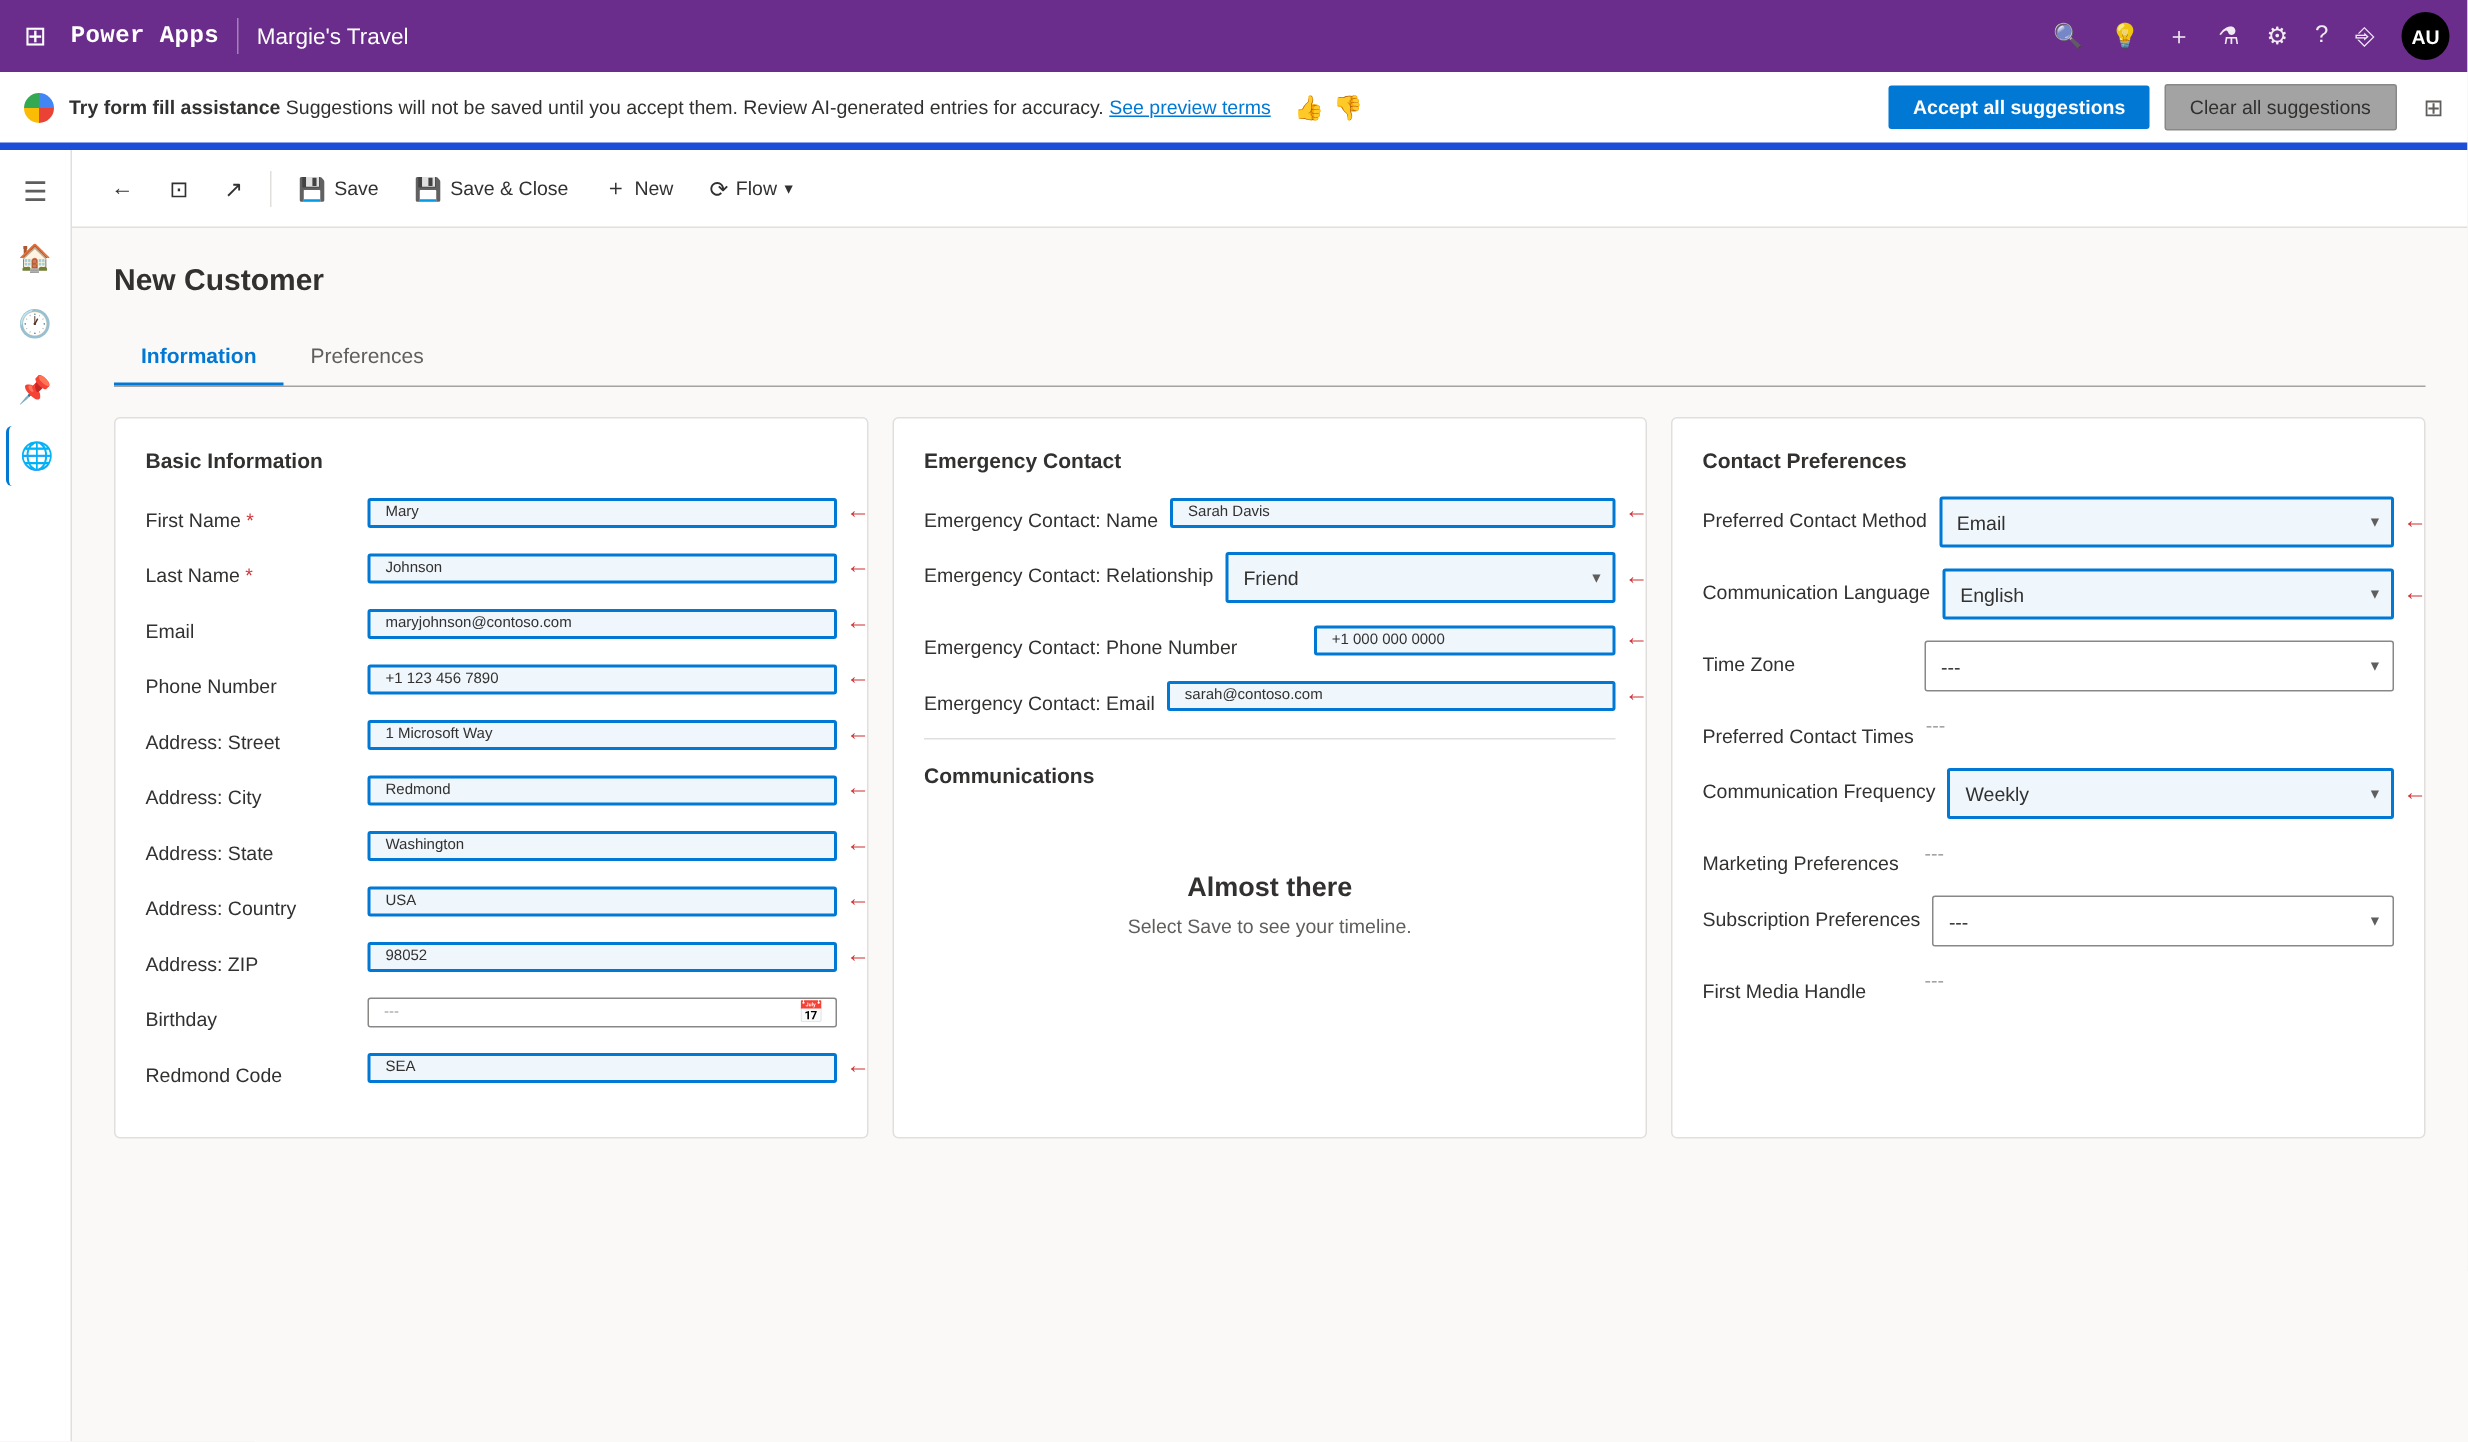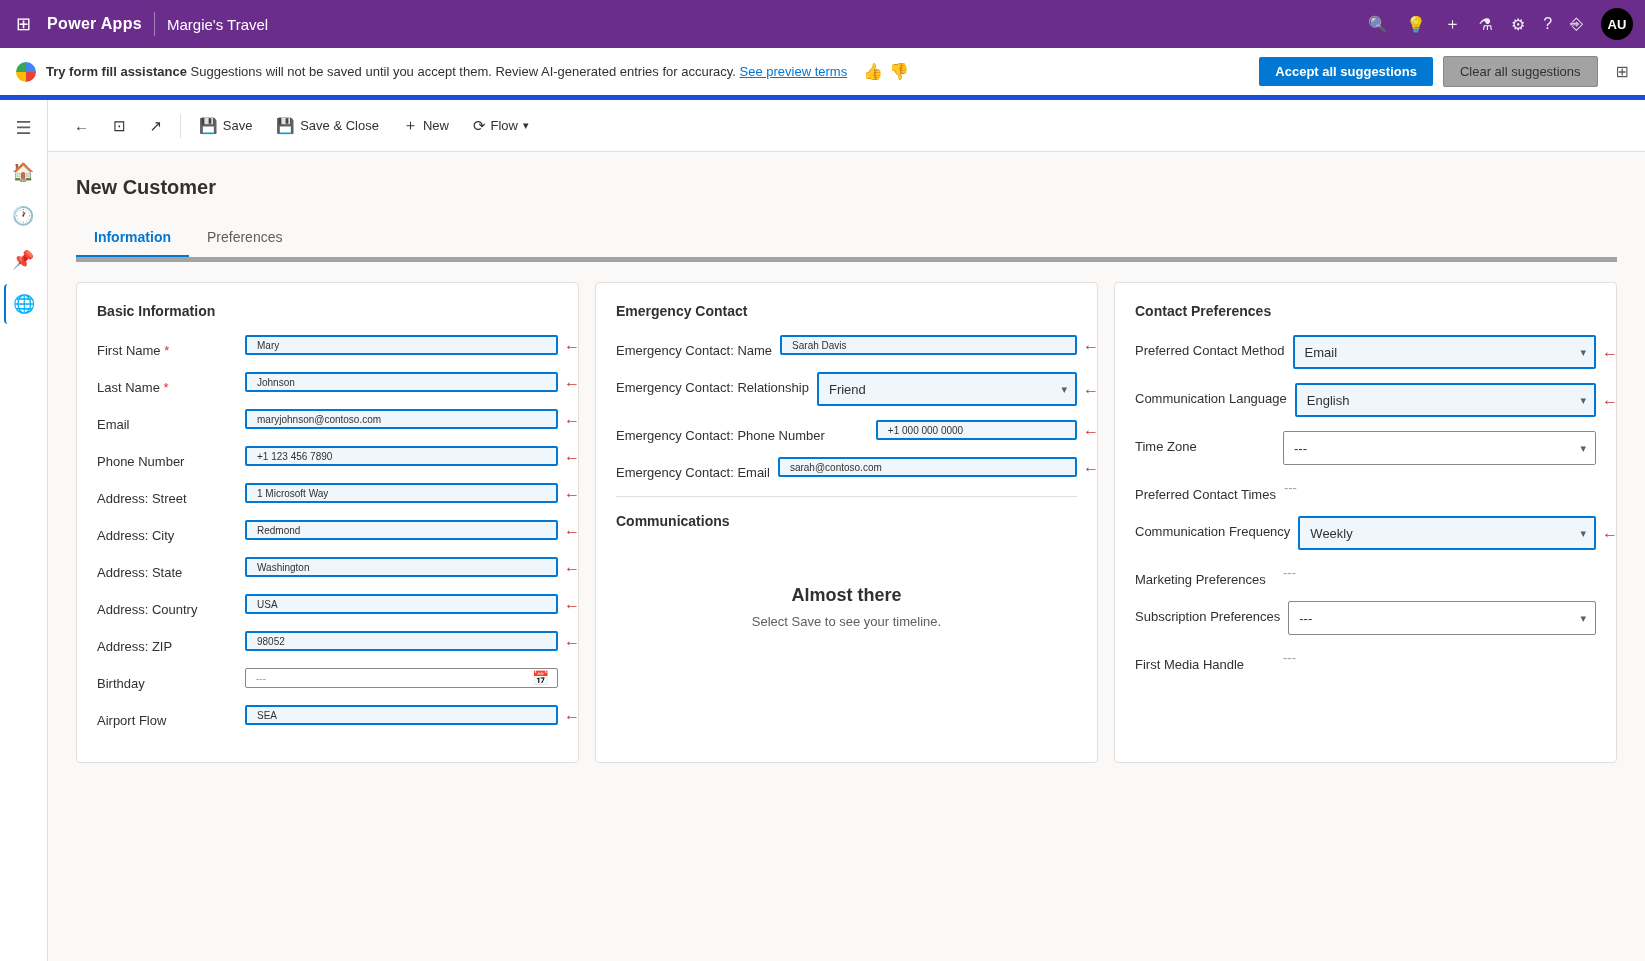--- a/index.html
+++ b/index.html
@@ -9,21 +9,21 @@
     .topbar {
       background: #6b2d8b;
       height: 48px;
       display: flex;
       align-items: center;
       padding: 0 12px;
       gap: 12px;
       color: white;
     }
     .topbar-waffle { font-size: 18px; cursor: pointer; padding: 4px; }
-    .topbar-brand { font-weight: 700; font-size: 16px; letter-spacing: 0.3px; }
+    .topbar-brand { font-weight: 700; font-size: 16px; letter-spacing: 0.3px; font-family: Liberation Mono, monospace; }
     .topbar-divider { width: 1px; height: 24px; background: rgba(255,255,255,0.4); }
     .topbar-appname { font-size: 15px; }
     .topbar-spacer { flex: 1; }
     .topbar-icons { display: flex; align-items: center; gap: 18px; }
     .topbar-icon { color: white; font-size: 16px; cursor: pointer; opacity: 0.9; }
     .topbar-avatar {
       width: 32px; height: 32px; border-radius: 50%;
       background: #000000; color: white; font-weight: 700;
       display: flex; align-items: center; justify-content: center;
       font-size: 13px; cursor: pointer;
@@ -92,21 +92,21 @@
     }
     .tb-icon { font-size: 15px; }
     .tb-divider { width: 1px; height: 24px; background: #e1dfdd; margin: 0 4px; }
     .tb-chevron { font-size: 11px; }
 
     
     .page-content { padding: 24px 28px; }
     .page-title { font-size: 20px; font-weight: 600; margin-bottom: 20px; color: #323130; }
 
     
-    .tabs { display: flex; gap: 0; border-bottom: 5px solid #a3a3a3; margin-bottom: 20px; }
+    .tabs { display: flex; gap: 0; border-bottom: 1px solid #a3a3a3; margin-bottom: 20px; }
     .tab {
       padding: 10px 18px; cursor: pointer; font-size: 14px;
       color: #605e5c; border-bottom: 2px solid transparent;
     }
     .tab.active { color: #0078d4; border-bottom: 2px solid #0078d4; font-weight: 600; }
 
     
     .form-panels { display: flex; gap: 16px; }
     .panel {
       background: white; border: 1px solid #e1dfdd; border-radius: 4px;
@@ -341,21 +341,21 @@
             <div class="form-label">Birthday</div>
             <div class="form-field">
               <div class="form-input-with-icon" style="position:relative;">
                 <input class="form-input" type="text" value="---" style="color: rgb(161, 159, 157);">
                 <span class="input-icon">📅</span>
               </div>
             </div>
           </div>
 
           <div class="form-row">
-            <div class="form-label">Airport Flow</div>
+            <div class="form-label">Redmond Code</div>
             <div class="form-field" style="position:relative;">
               <input class="form-input highlighted" type="text" value="SEA" style="">
               <span class="arrow-indicator">←</span>
             </div>
           </div>
 
         </div>
 
         <div class="panel">
           <div class="panel-title">Emergency Contact</div>

